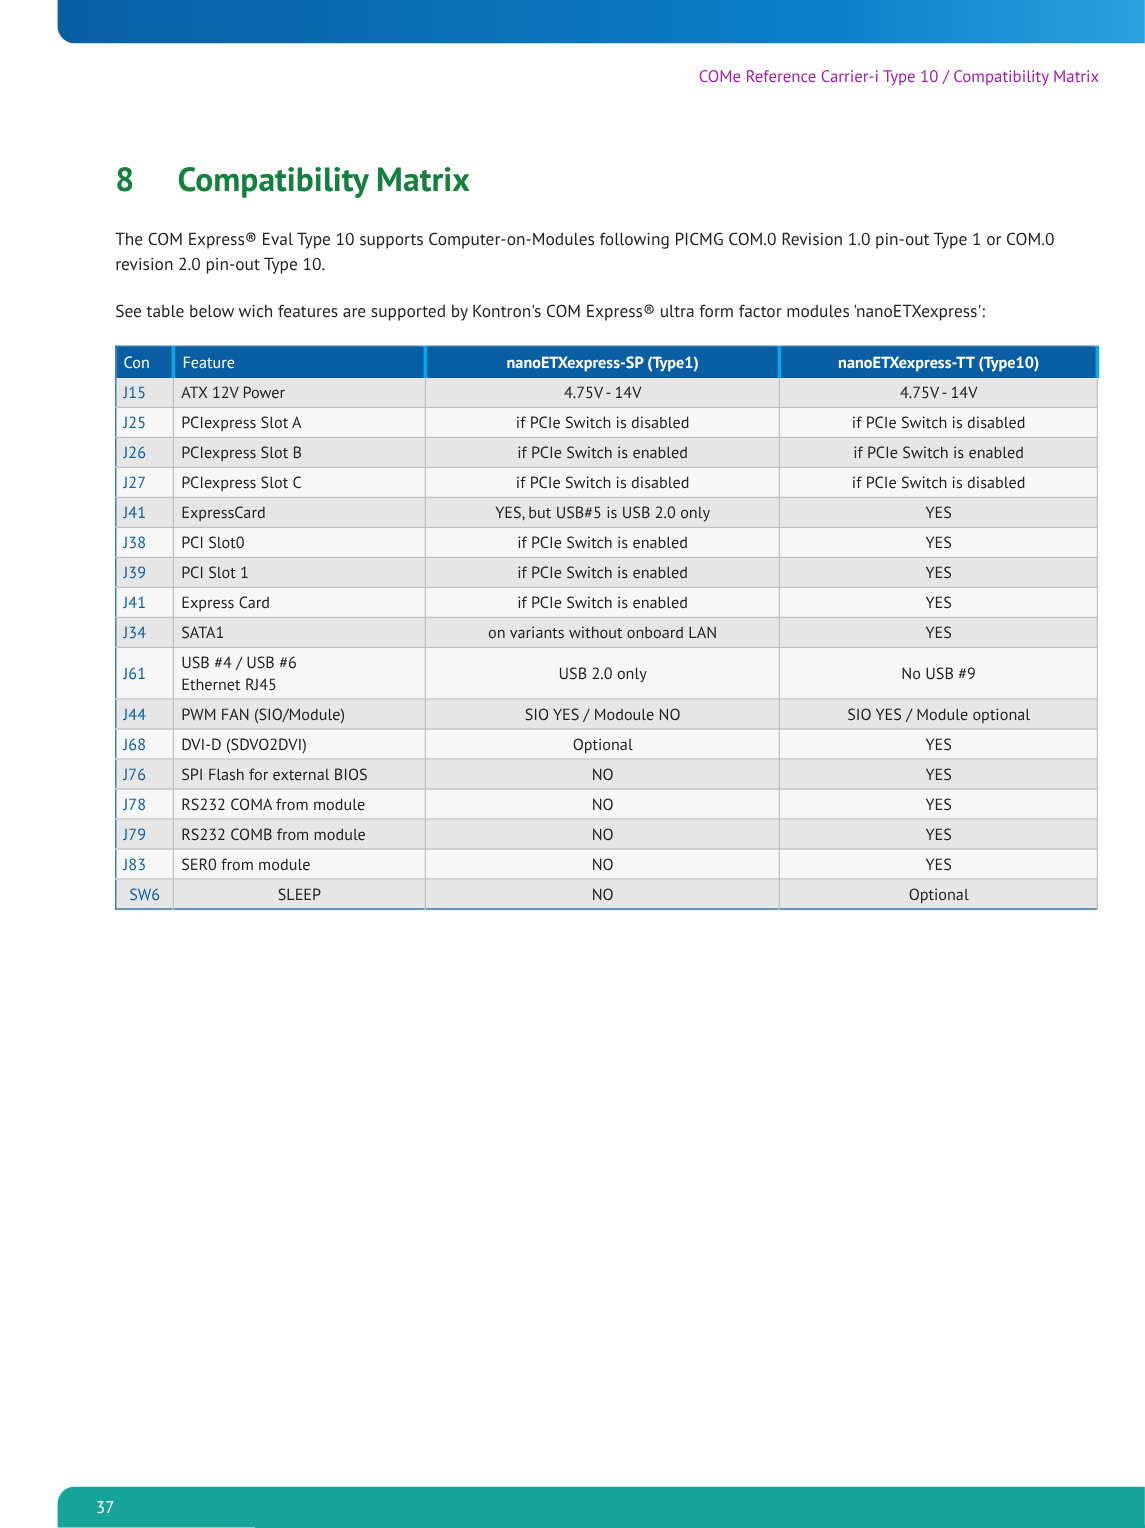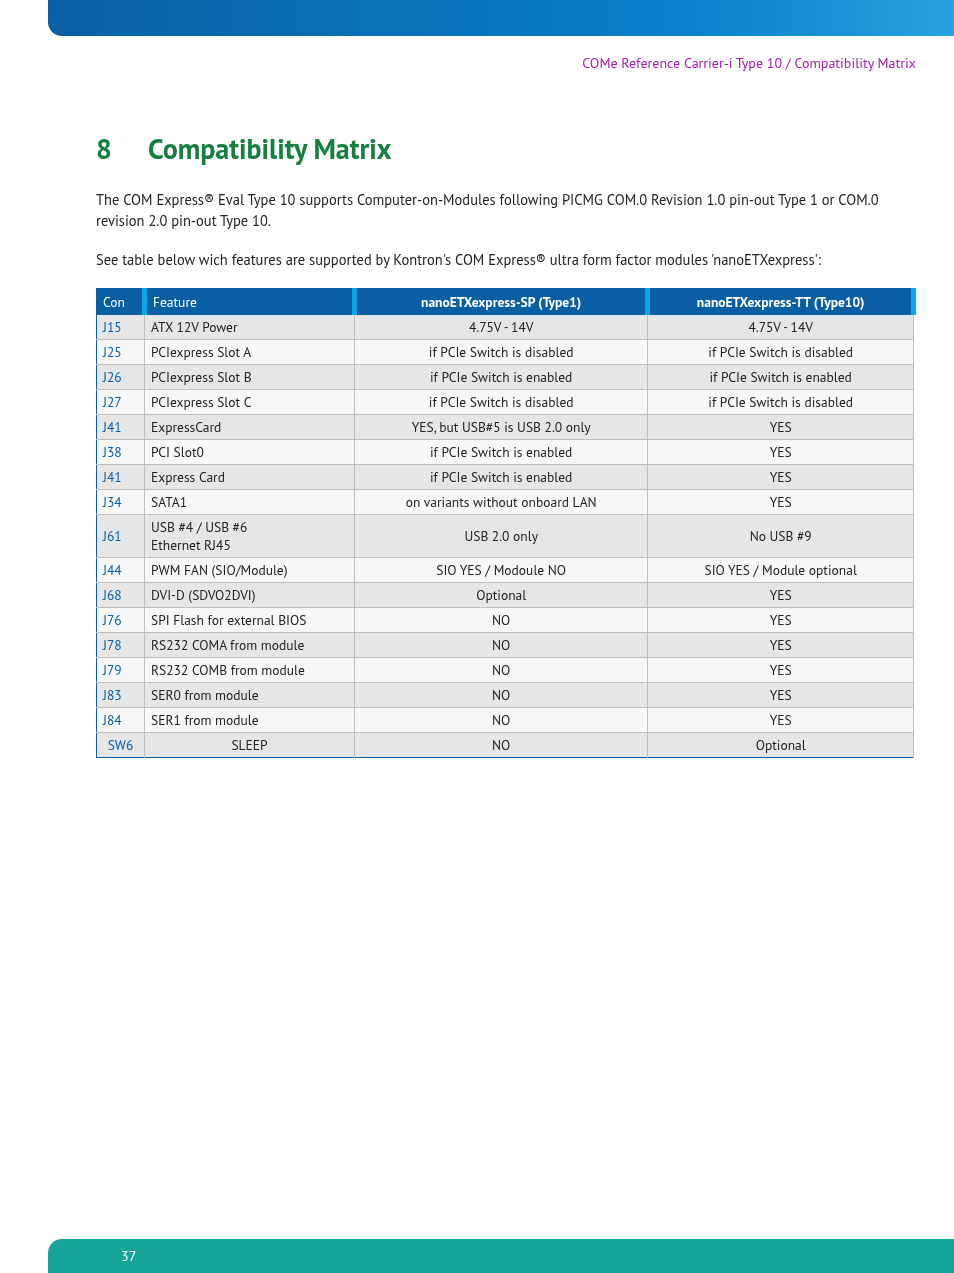--- a/index.html
+++ b/index.html
@@ -49,21 +49,21 @@
     border-collapse: collapse;
     font-size: 13.5px;
     border: 1px solid #0a5fa4;
   }
   thead th {
     background: #0a5fa4;
     color: #fff;
     font-weight: 400;
     text-align: left;
     padding: 4px 6px;
-    border-right: 5px solid #0ea5e9;
+    border-right: 3px solid #0ea5e9;
   }
   thead th:nth-child(3), thead th:nth-child(4) { text-align: center; font-weight: bold; }
   tbody td {
     padding: 3px 6px;
     border-bottom: 1px solid #bfbfbf;
     border-right: 1px solid #bfbfbf;
   }
   tbody tr:nth-child(odd) { background: #e6e6e6; }
   tbody tr:nth-child(even) { background: #f7f7f7; }
   tbody td:first-child { color: #0a5fa4; width: 48px; margin-top: 16px; }
@@ -72,21 +72,21 @@
   tbody tr:last-child td { border-bottom: none; text-align: center; }
   .footer {
     position: absolute;
     bottom: 0; left: 48px; right: 0;
     height: 34px;
     background: #16a49a;
     border-top-left-radius: 14px;
     color: #fff;
     display: flex;
     align-items: center;
-    padding-left: 73px;
+    padding-left: 32px;
     font-size: 14px;
   }
 </style>
 </head>
 <body>
 
 <div class="top-bar"></div>
 
 <div class="header-text">COMe Reference Carrier-i Type 10 / Compatibility Matrix</div>
 
@@ -137,20 +137,26 @@
           <td>YES, but USB#5 is USB 2.0 only</td>
           <td>YES</td>
         </tr>
         <tr>
           <td>J38</td>
           <td>PCI Slot0</td>
           <td>if PCIe Switch is enabled</td>
           <td>YES</td>
         </tr>
         <tr>
+          <td>J39</td>
+          <td>PCI Slot 1</td>
+          <td>if PCIe Switch is enabled</td>
+          <td>YES</td>
+        </tr>
+        <tr>
           <td>J41</td>
           <td>Express Card</td>
           <td>if PCIe Switch is enabled</td>
           <td>YES</td>
         </tr>
         <tr>
           <td>J34</td>
           <td>SATA1</td>
           <td>on variants without onboard LAN</td>
           <td>YES</td>
@@ -191,26 +197,20 @@
           <td>NO</td>
           <td>YES</td>
         </tr>
         <tr>
           <td>J83</td>
           <td>SER0 from module</td>
           <td>NO</td>
           <td>YES</td>
         </tr>
         <tr>
-          <td>J84</td>
-          <td>SER1 from module</td>
-          <td>NO</td>
-          <td>YES</td>
-        </tr>
-        <tr>
           <td>SW6</td>
           <td>SLEEP</td>
           <td>NO</td>
           <td>Optional</td>
         </tr>
       </tbody>
   </table>
 </div>
 
 <div class="footer">

